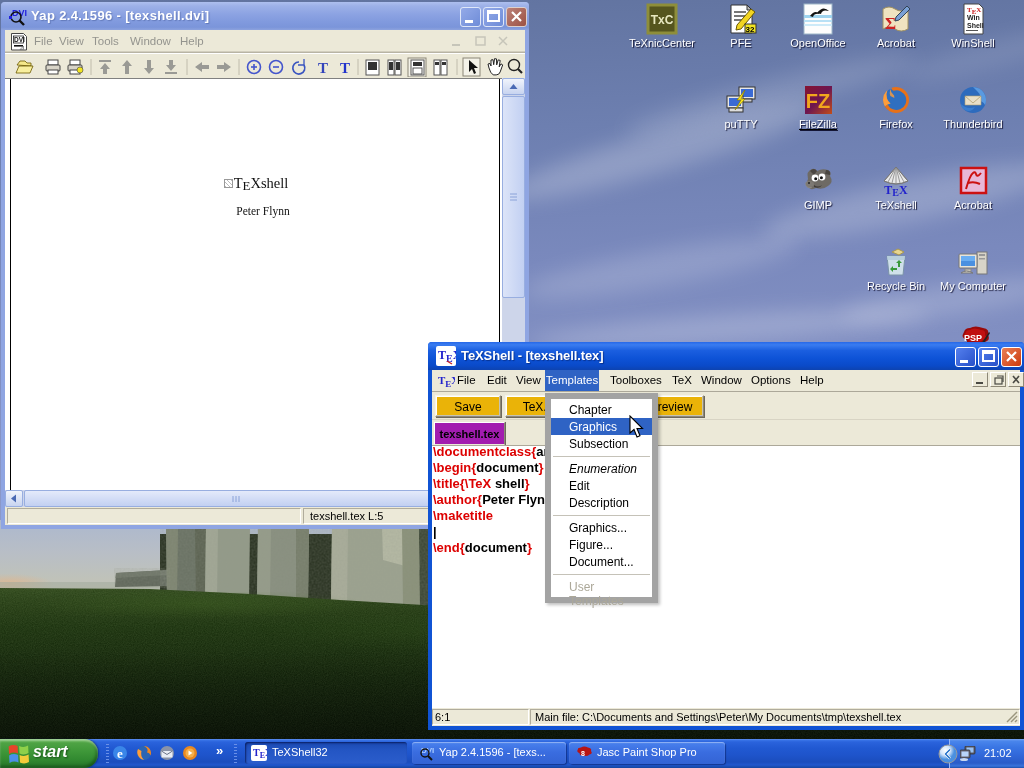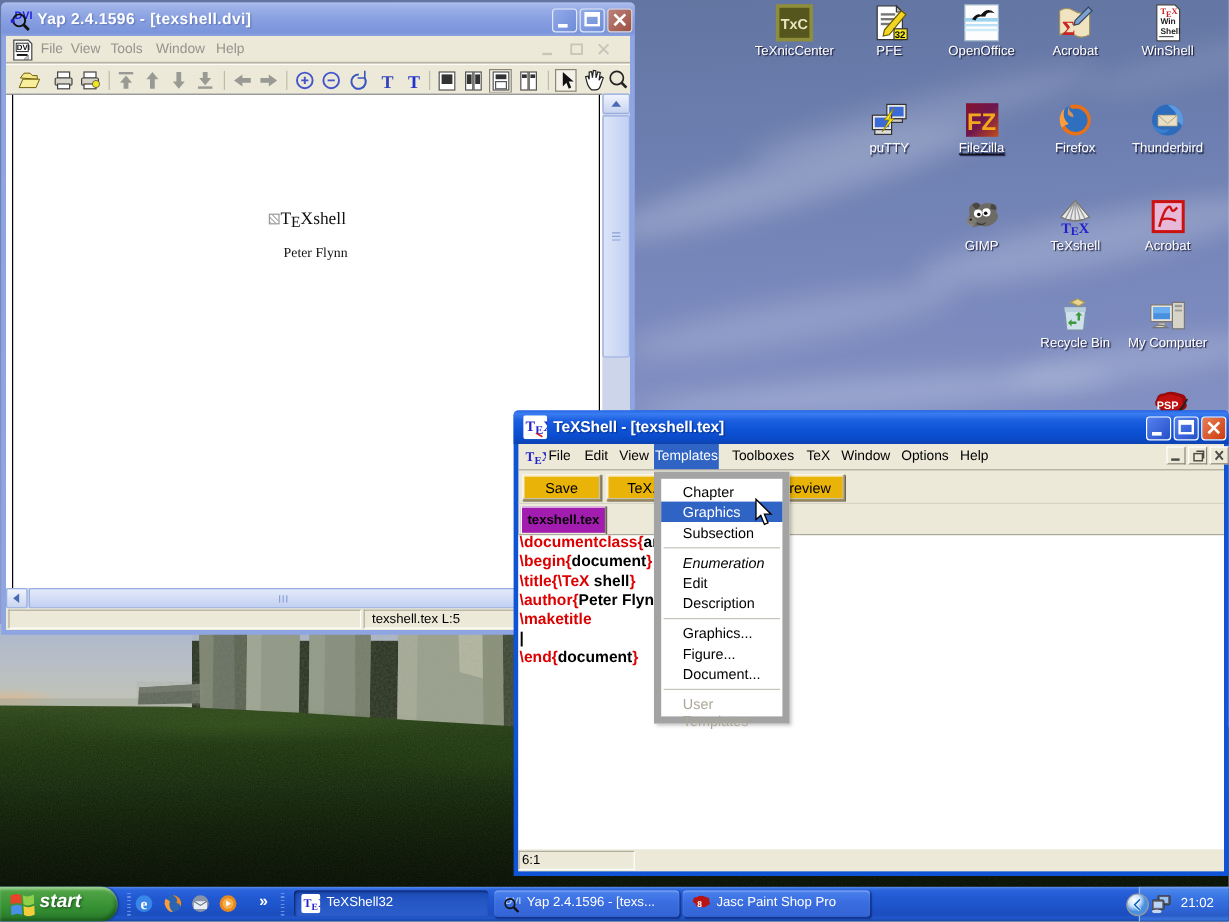--- a/index.html
+++ b/index.html
@@ -522,20 +522,30 @@
     </div>
 
     <div class="abs" style="left:0;top:75px;width:588px;height:263px;background:#fff;border-top:1px solid #aca899;font-family:'Liberation Sans',sans-serif;font-size:13px;font-weight:bold;color:#000;" id="editor">
       <div class="abs" style="left:1px;top:-2px;line-height:16px;white-space:pre;"><span style="color:#dd0000">\documentclass{</span>article<span style="color:#dd0000">}</span><br><span style="color:#dd0000">\begin{</span>document<span style="color:#dd0000">}</span><br><span style="color:#dd0000">\title{\TeX</span> shell<span style="color:#dd0000">}</span><br><span style="color:#dd0000">\author{</span>Peter Flynn<span style="color:#dd0000">}</span><br><span style="color:#dd0000">\maketitle</span><br><span style="color:#000">|</span><br><span style="color:#dd0000">\end{</span>document<span style="color:#dd0000">}</span></div>
     </div>
 
     <div class="abs" style="left:0;top:338px;width:588px;height:18px;background:#ece9d8;font-size:11px;color:#000;">
       <div class="abs" style="left:0;top:1px;width:97px;height:16px;border:1px solid;border-color:#b0ac9c #fff #fff #b0ac9c;">
           <span style="position:absolute;left:2px;top:1px;">6:1</span>
         </div>
+      <div class="abs" style="left:98px;top:1px;width:490px;height:16px;border:1px solid;border-color:#b0ac9c #fff #fff #b0ac9c;">
+          <span style="position:absolute;left:4px;top:1px;">Main file: C:\Documents and Settings\Peter\My Documents\tmp\texshell.tex</span>
+      <svg style="position:absolute;right:1px;bottom:1px;" width="13" height="13">
+            <g stroke="#9a967e" stroke-width="1.5">
+              <line x1="12" y1="2" x2="2" y2="12"></line>
+              <line x1="12" y1="6" x2="6" y2="12"></line>
+              <line x1="12" y1="10" x2="10" y2="12"></line>
+            </g>
+          </svg>
+        </div>
     </div>
   </div>
 </div>
 
 <div id="dropdown" class="abs" style="left:545px;top:393px;width:113px;background:#fff;border:6px solid #a3a3a3;box-shadow:2px 2px 3px rgba(0,0,0,.25);font-size:12px;color:#000;padding:2px 0;">
   <div style="height:17px;padding:2px 0 0 18px;">Chapter</div>
   <div style="height:17px;padding:2px 0 0 18px;background:#2f63c4;color:#fff;">Graphics</div>
   <div style="height:17px;padding:2px 0 0 18px;">Subsection</div>
   <div style="height:8px;position:relative;">
       <div style="position:absolute;left:2px;right:2px;top:4px;height:1px;background:#c5c2b8;"></div>

